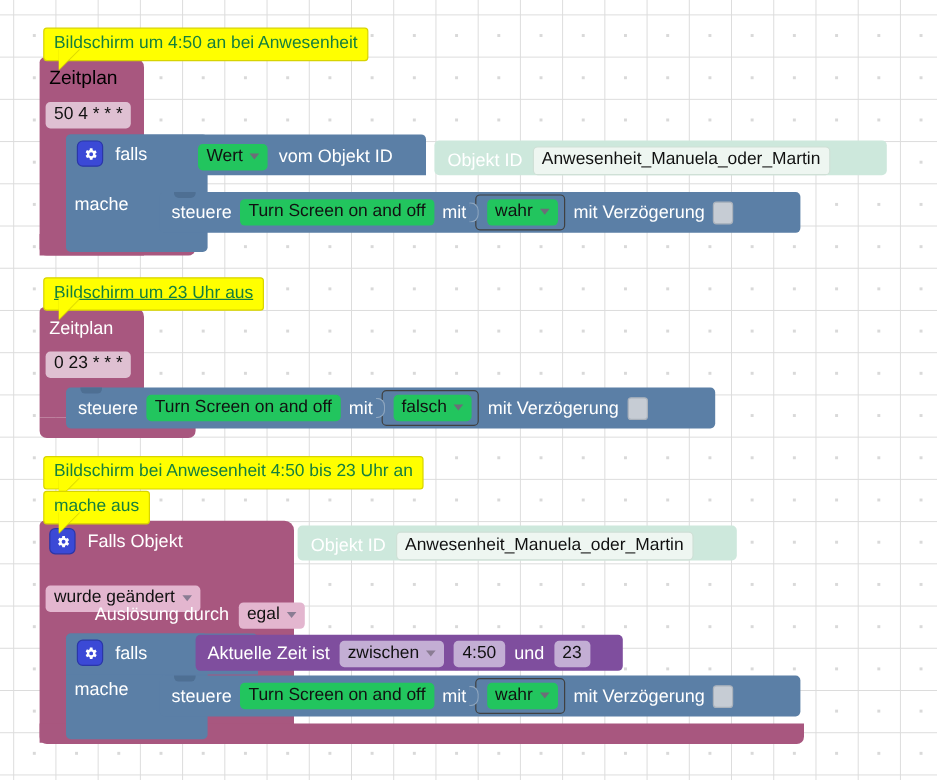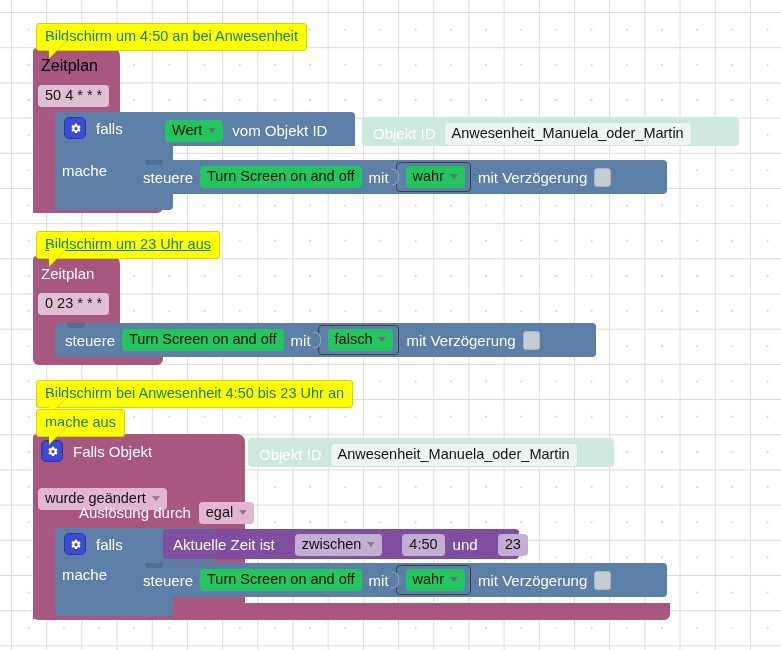--- a/index.html
+++ b/index.html
@@ -64,21 +64,21 @@
     display:inline-flex;align-items:center;gap:6px;
     background:#d6d9de;
     color:#111;
     font-size:14.5px;
     border-radius:4px;
     padding:2px 7px 3px 7px;
     line-height:1.15;
     white-space:nowrap;
     vertical-align:middle;
   }
-  .pill.lav{background:#c3aed4;margin-left:12px;}
+  .pill.lav{background:#c3aed4;}
   .pill.pink{background:#e3b6cf;}
   .pill.rose{background:#dfc0d2;}
   .pill.white{background:#eef6f1;border:1px solid #cfe0d6;}
   .pill.plain{background:#22c55e;}
   .caret{
     width:0;height:0;
     border-left:4px solid transparent;
     border-right:4px solid transparent;
     border-top:5px solid #6d6d78;
     display:inline-block;

